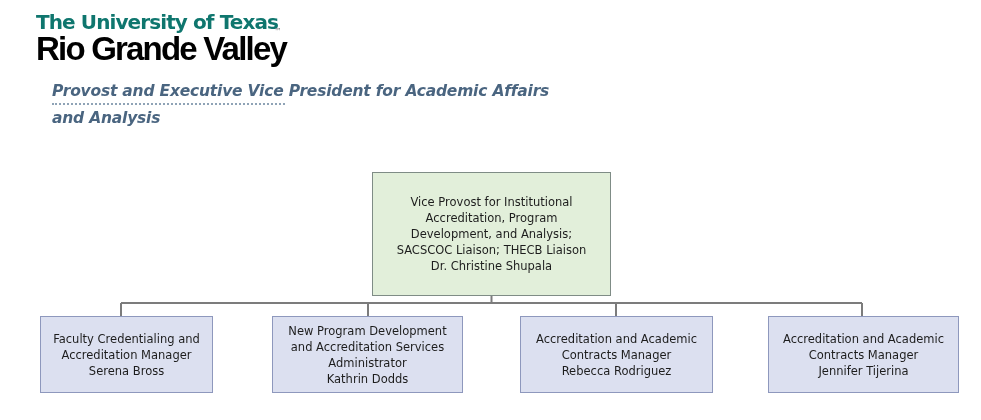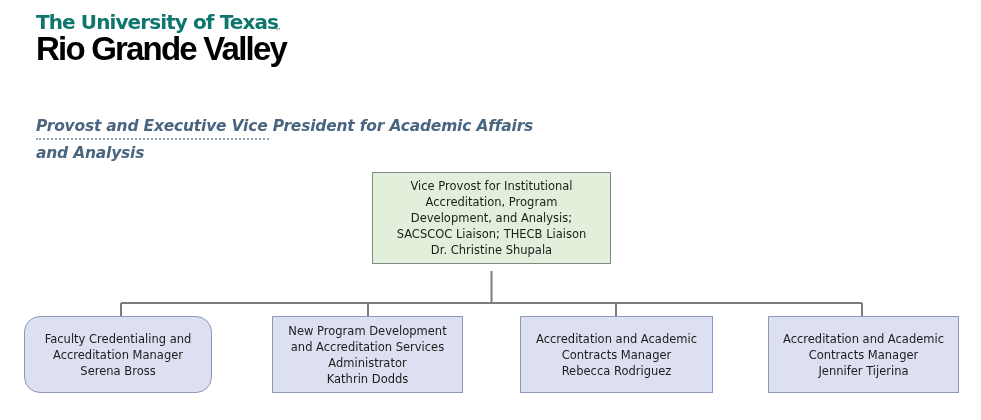--- a/index.html
+++ b/index.html
@@ -56,24 +56,23 @@
     left: 238px;
     top: -3px;
     font-family: "DejaVu Sans", sans-serif;
     font-size: 8px;
     color: #7b7c7e;
   }
 
   
   #subtitle-block {
     position: absolute;
-    left: 36px;
+    left: 52px;
     top: 80px;
     width: 640px;
-    margin-top: 35px;
   }
   .subtitle-line {
     font-family: "DejaVu Sans", sans-serif;
     font-style: italic;
     font-weight: 700;
     font-size: 15.5px;
     color: #4a6580;
     line-height: 22px;
     letter-spacing: -0.2px;
     white-space: nowrap;
@@ -121,30 +120,30 @@
     display: block;
     width: 100%;
   }
 
   .node.root {
     background: #e2efda;
     border: 1px solid #7f8c86;
     left: 372px;
     top: 172px;
     width: 239px;
-    height: 92px;
+    height: 124px;
   }
 
   .node.child {
     background: #dce0f0;
     border: 1px solid #8e98bd;
     top: 316px;
     height: 77px;
   }
-  .node.child.c1 { left: 24px;  width: 188px; border-radius: 16px; }
+  .node.child.c1 { left: 40px;  width: 173px; }
   .node.child.c2 { left: 272px; width: 191px; align-items: center; }
   .node.child.c3 { left: 520px; width: 193px; }
   .node.child.c4 { left: 768px; width: 191px; }
 </style>
 </head>
 <body>
 
 <div id="header">
 
   <div id="logo">

